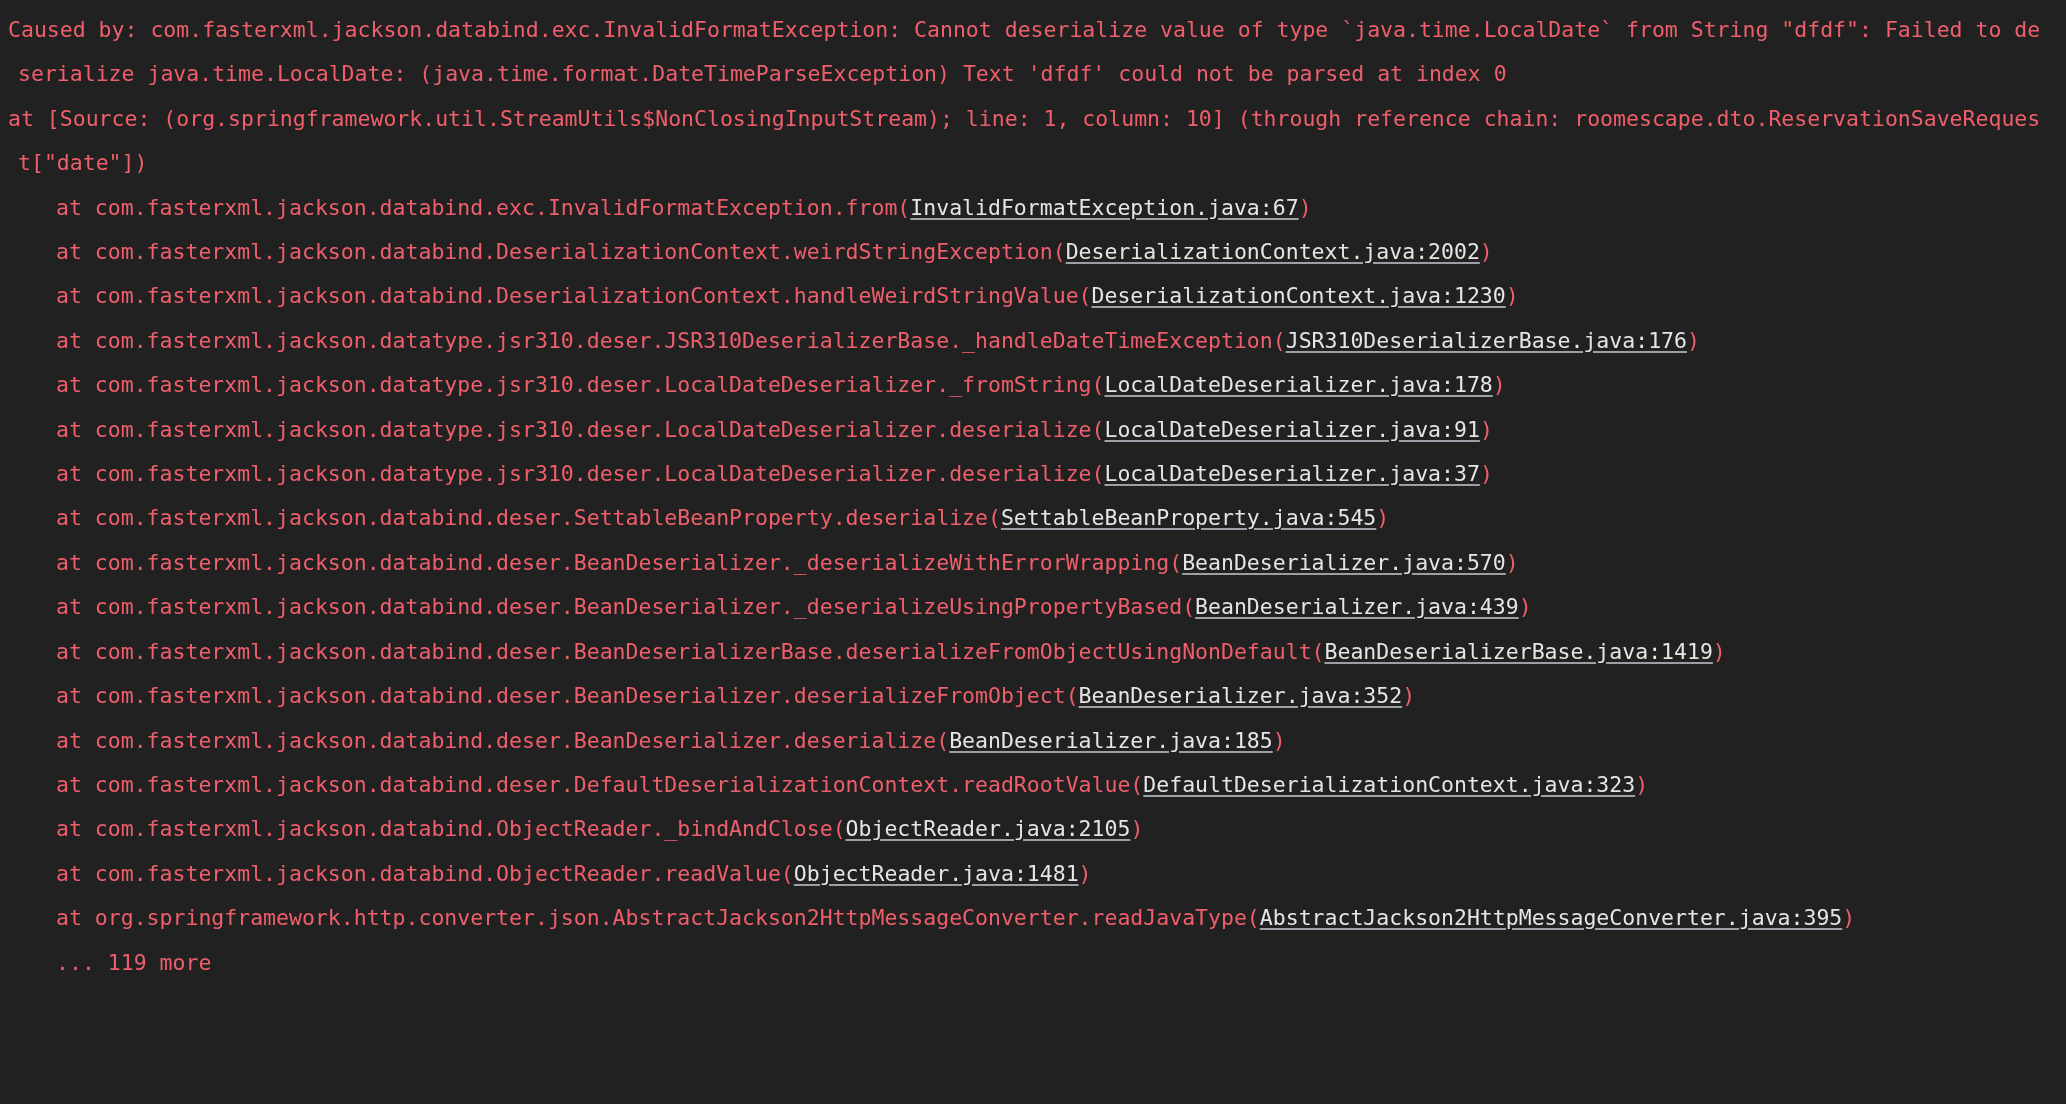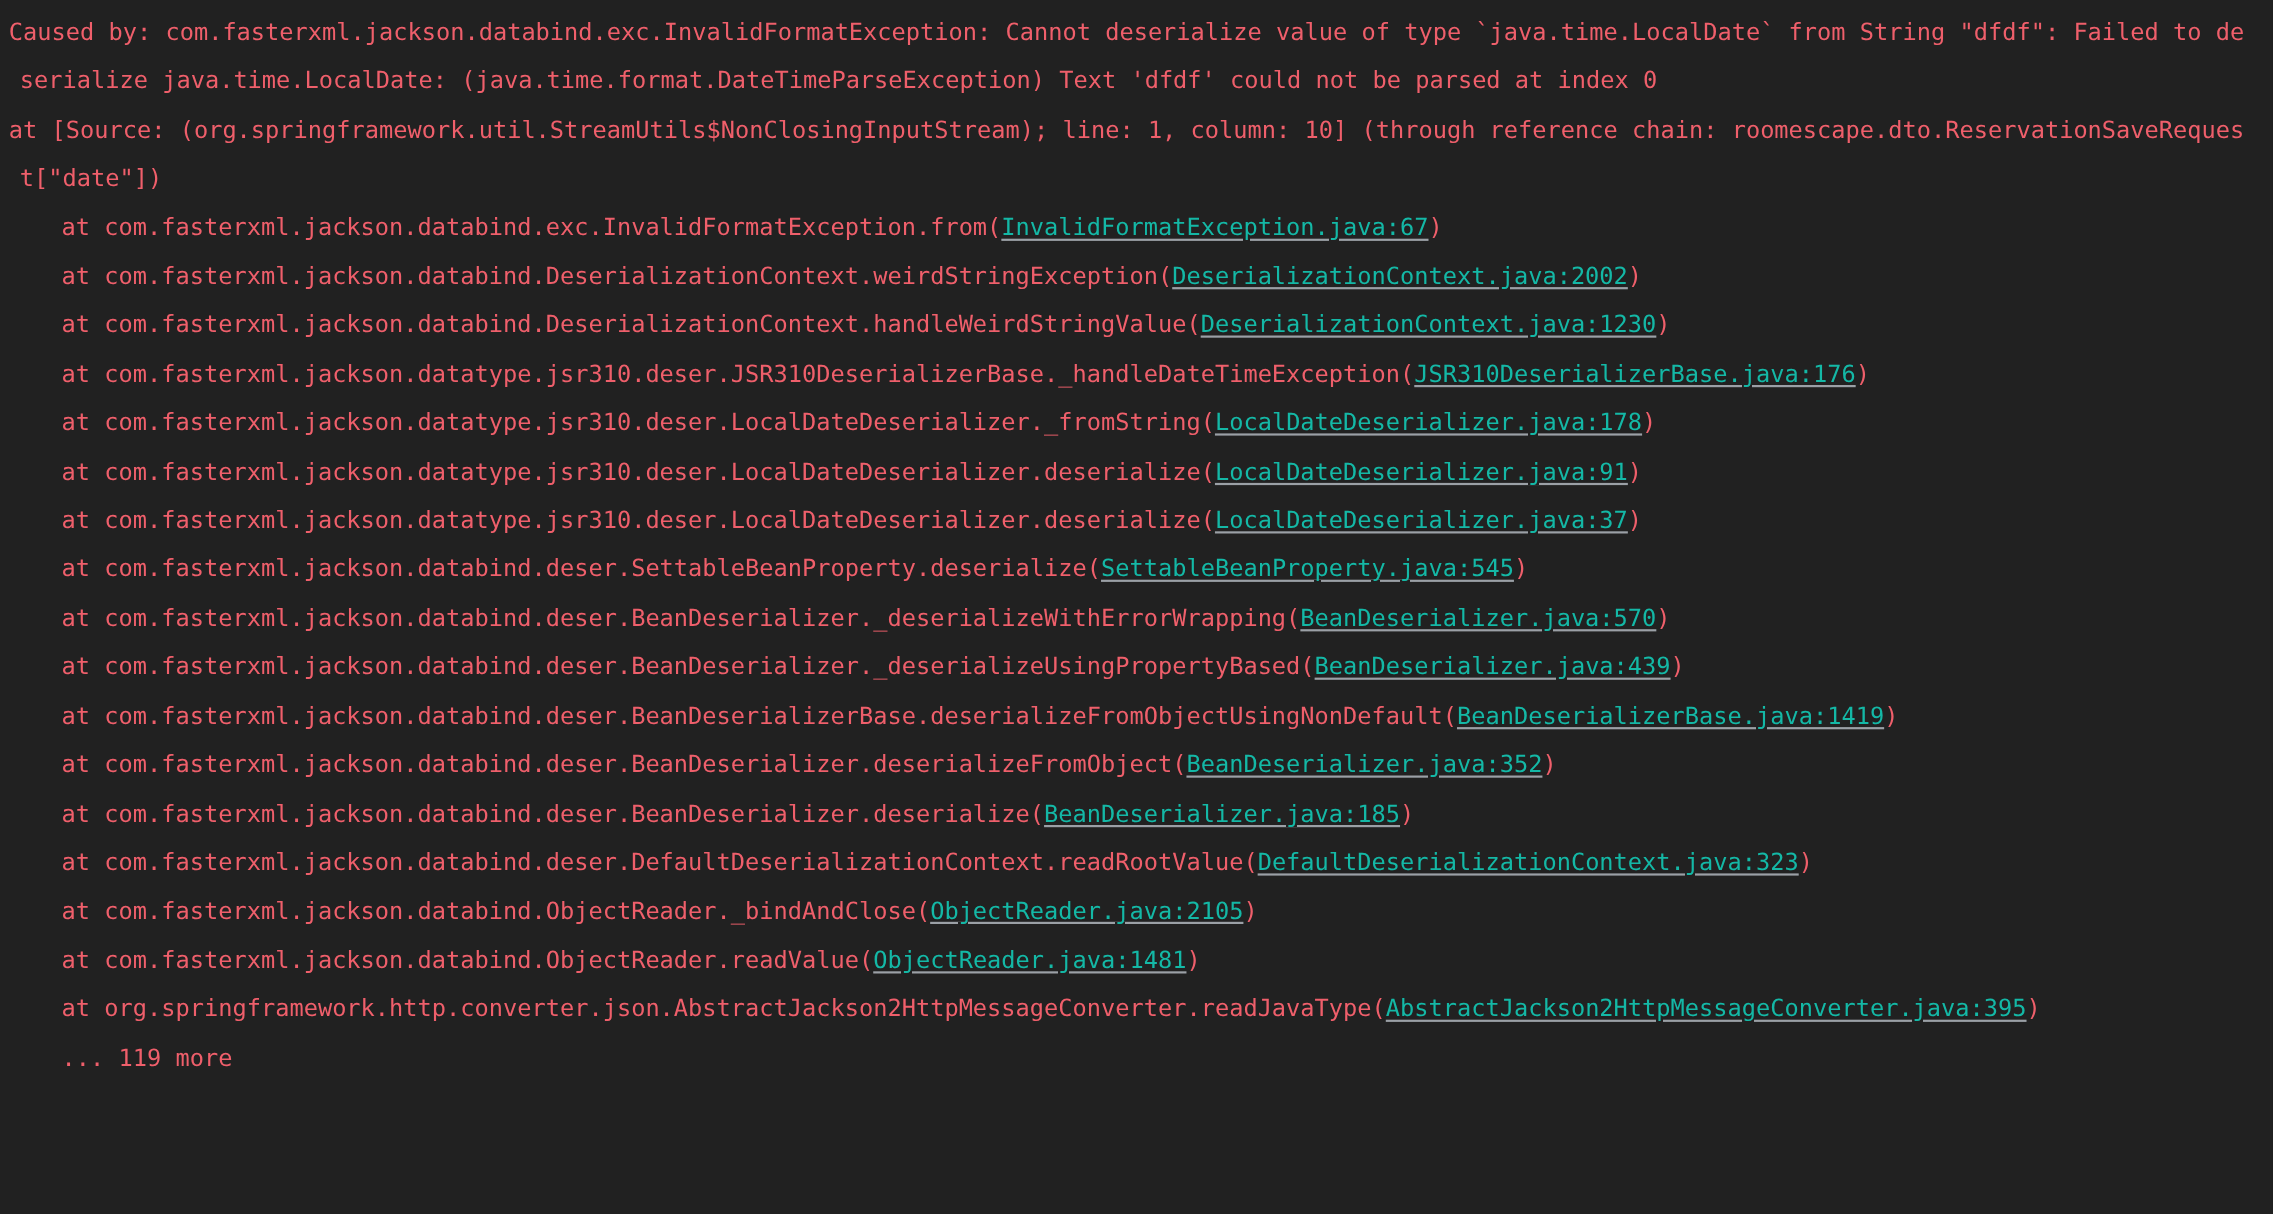--- a/index.html
+++ b/index.html
@@ -31,21 +31,21 @@
   .ln {
     display: block;
     white-space: pre-wrap;
     word-break: break-all;
     overflow-wrap: anywhere;
     color: #ef5f6b;
   }
   .ln.indent-0 { padding-left: 12px; text-indent: -10px; }
   .ln.indent-1 { padding-left: 62px; text-indent: -12px; }
   .lnk {
-    color: #14b8a6;
+    color: #e5e5e5;
     text-decoration: underline;
     text-decoration-color: #9ba0a6;
     text-underline-offset: 3px;
     cursor: pointer;
   }
 </style>
 </head>
 <body>
 
 <div id="console"><div class="ln indent-0"><span>Caused by: com.fasterxml.jackson.databind.exc.InvalidFormatException: Cannot deserialize value of type `java.time.LocalDate` from String "dfdf": Failed to deserialize java.time.LocalDate: (java.time.format.DateTimeParseException) Text 'dfdf' could not be parsed at index 0</span></div><div class="ln indent-0"><span>at [Source: (org.springframework.util.StreamUtils$NonClosingInputStream); line: 1, column: 10] (through reference chain: roomescape.dto.ReservationSaveRequest["date"])</span></div><div class="ln indent-1"><span>at com.fasterxml.jackson.databind.exc.InvalidFormatException.from(</span><span class="lnk">InvalidFormatException.java:67</span><span>)</span></div><div class="ln indent-1"><span>at com.fasterxml.jackson.databind.DeserializationContext.weirdStringException(</span><span class="lnk">DeserializationContext.java:2002</span><span>)</span></div><div class="ln indent-1"><span>at com.fasterxml.jackson.databind.DeserializationContext.handleWeirdStringValue(</span><span class="lnk">DeserializationContext.java:1230</span><span>)</span></div><div class="ln indent-1"><span>at com.fasterxml.jackson.datatype.jsr310.deser.JSR310DeserializerBase._handleDateTimeException(</span><span class="lnk">JSR310DeserializerBase.java:176</span><span>)</span></div><div class="ln indent-1"><span>at com.fasterxml.jackson.datatype.jsr310.deser.LocalDateDeserializer._fromString(</span><span class="lnk">LocalDateDeserializer.java:178</span><span>)</span></div><div class="ln indent-1"><span>at com.fasterxml.jackson.datatype.jsr310.deser.LocalDateDeserializer.deserialize(</span><span class="lnk">LocalDateDeserializer.java:91</span><span>)</span></div><div class="ln indent-1"><span>at com.fasterxml.jackson.datatype.jsr310.deser.LocalDateDeserializer.deserialize(</span><span class="lnk">LocalDateDeserializer.java:37</span><span>)</span></div><div class="ln indent-1"><span>at com.fasterxml.jackson.databind.deser.SettableBeanProperty.deserialize(</span><span class="lnk">SettableBeanProperty.java:545</span><span>)</span></div><div class="ln indent-1"><span>at com.fasterxml.jackson.databind.deser.BeanDeserializer._deserializeWithErrorWrapping(</span><span class="lnk">BeanDeserializer.java:570</span><span>)</span></div><div class="ln indent-1"><span>at com.fasterxml.jackson.databind.deser.BeanDeserializer._deserializeUsingPropertyBased(</span><span class="lnk">BeanDeserializer.java:439</span><span>)</span></div><div class="ln indent-1"><span>at com.fasterxml.jackson.databind.deser.BeanDeserializerBase.deserializeFromObjectUsingNonDefault(</span><span class="lnk">BeanDeserializerBase.java:1419</span><span>)</span></div><div class="ln indent-1"><span>at com.fasterxml.jackson.databind.deser.BeanDeserializer.deserializeFromObject(</span><span class="lnk">BeanDeserializer.java:352</span><span>)</span></div><div class="ln indent-1"><span>at com.fasterxml.jackson.databind.deser.BeanDeserializer.deserialize(</span><span class="lnk">BeanDeserializer.java:185</span><span>)</span></div><div class="ln indent-1"><span>at com.fasterxml.jackson.databind.deser.DefaultDeserializationContext.readRootValue(</span><span class="lnk">DefaultDeserializationContext.java:323</span><span>)</span></div><div class="ln indent-1"><span>at com.fasterxml.jackson.databind.ObjectReader._bindAndClose(</span><span class="lnk">ObjectReader.java:2105</span><span>)</span></div><div class="ln indent-1"><span>at com.fasterxml.jackson.databind.ObjectReader.readValue(</span><span class="lnk">ObjectReader.java:1481</span><span>)</span></div><div class="ln indent-1"><span>at org.springframework.http.converter.json.AbstractJackson2HttpMessageConverter.readJavaType(</span><span class="lnk">AbstractJackson2HttpMessageConverter.java:395</span><span>)</span></div><div class="ln indent-1"><span>... 119 more</span></div></div>

